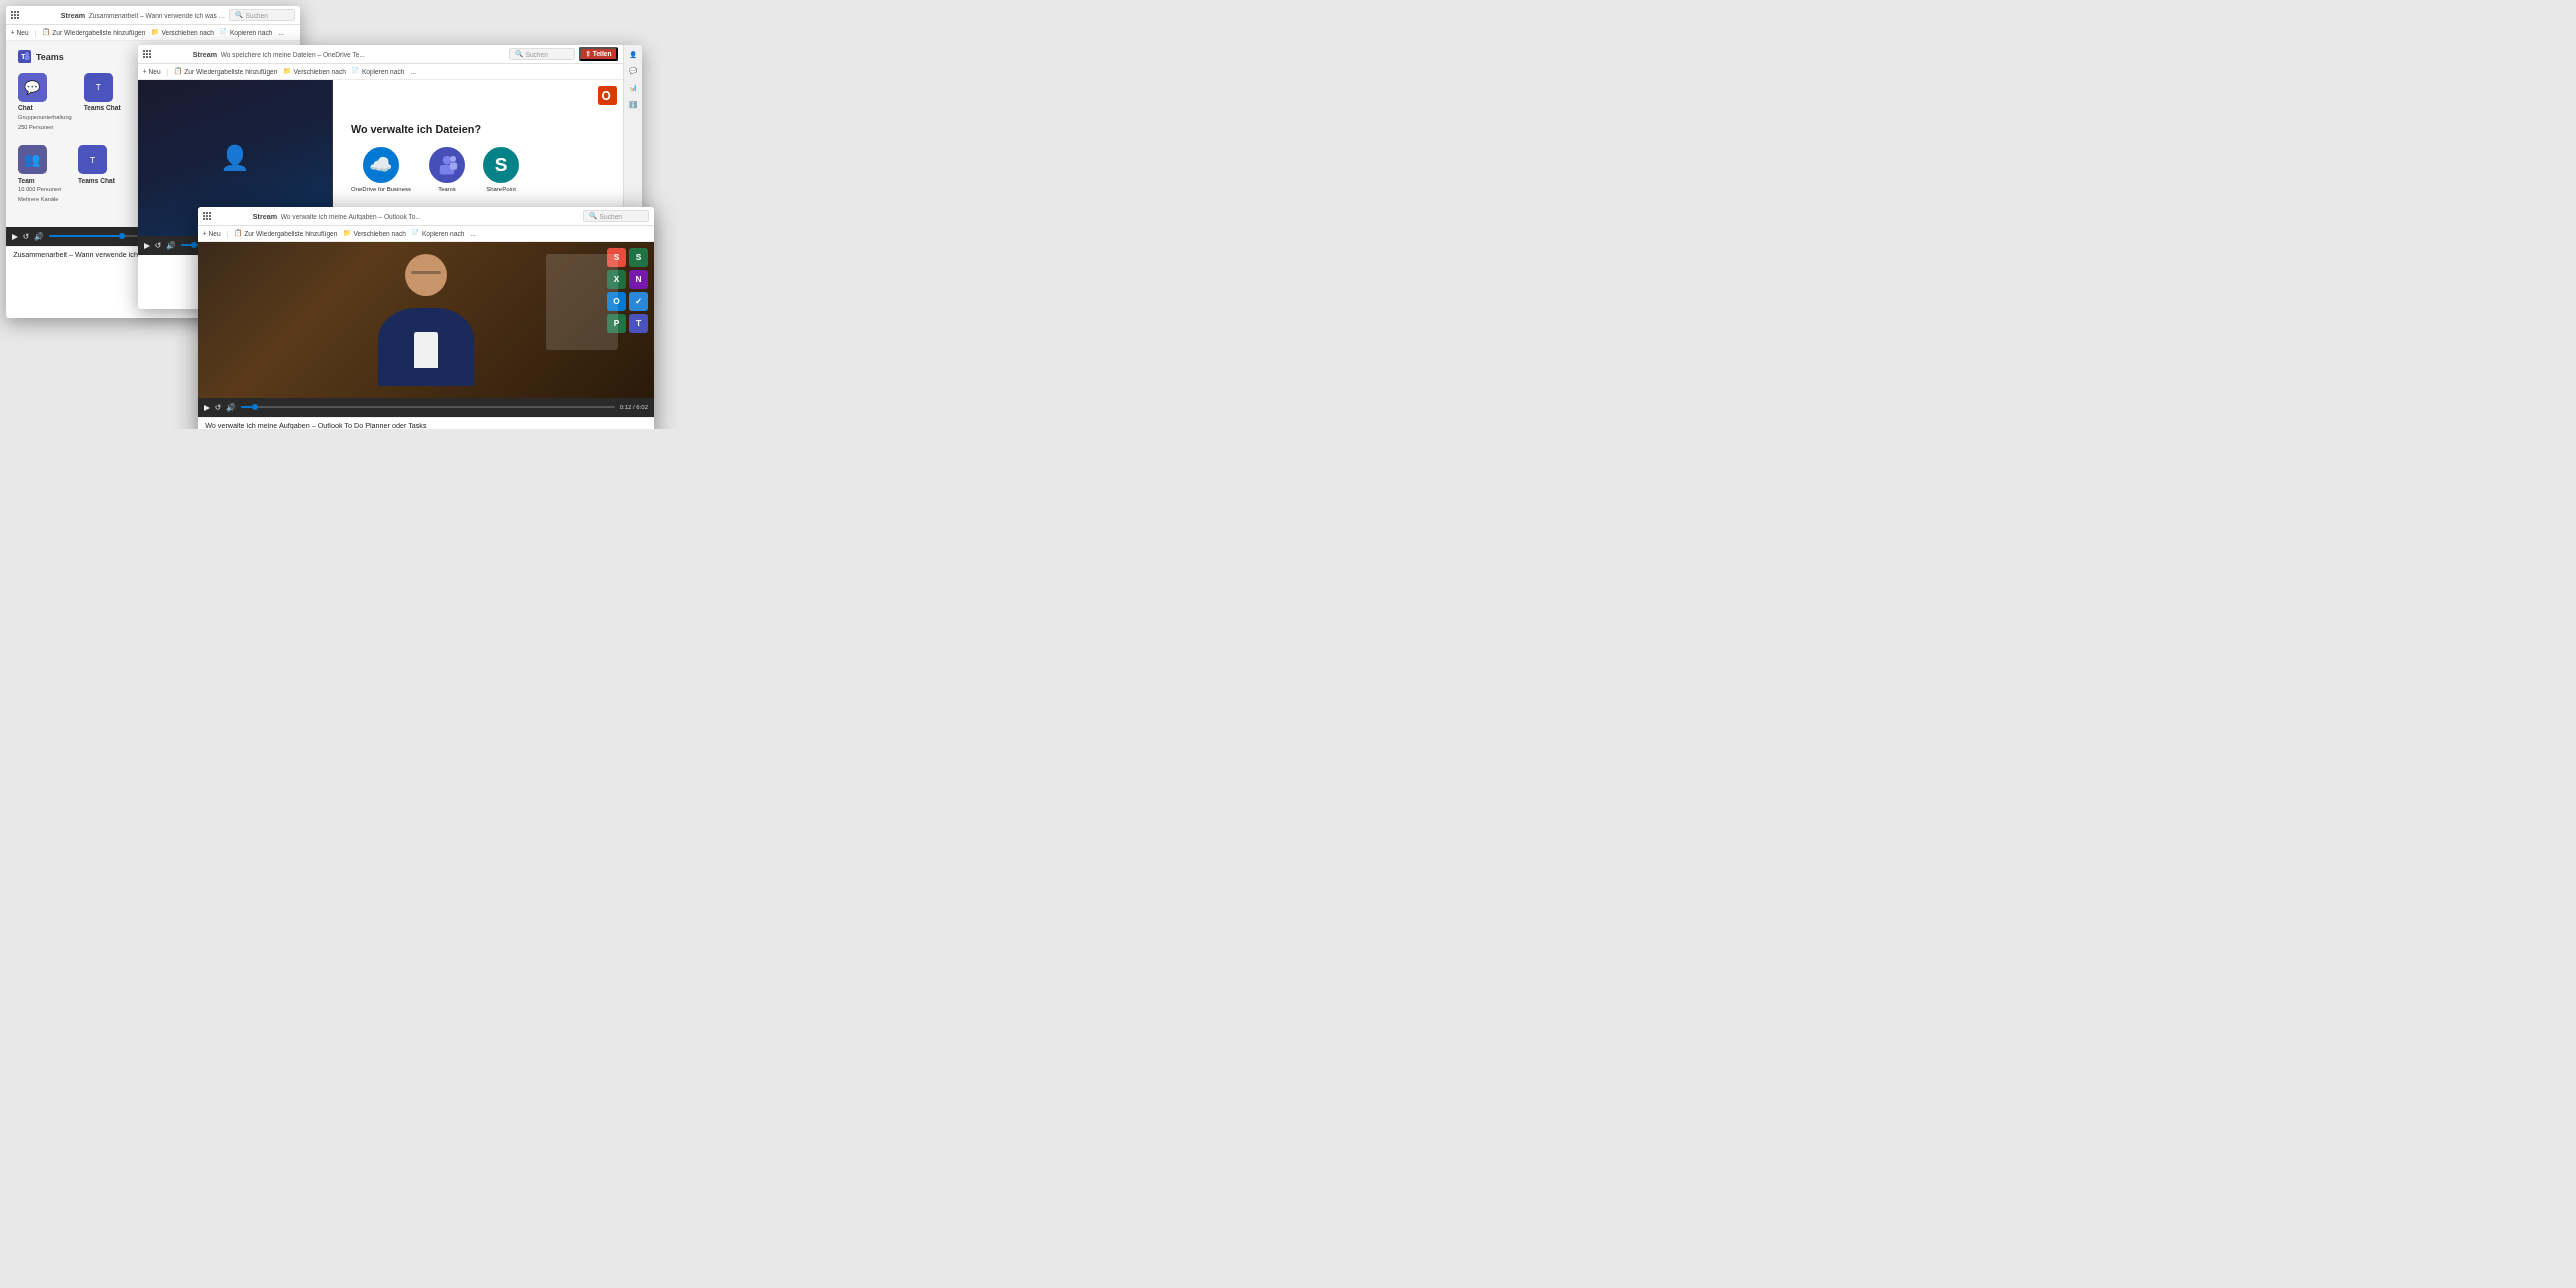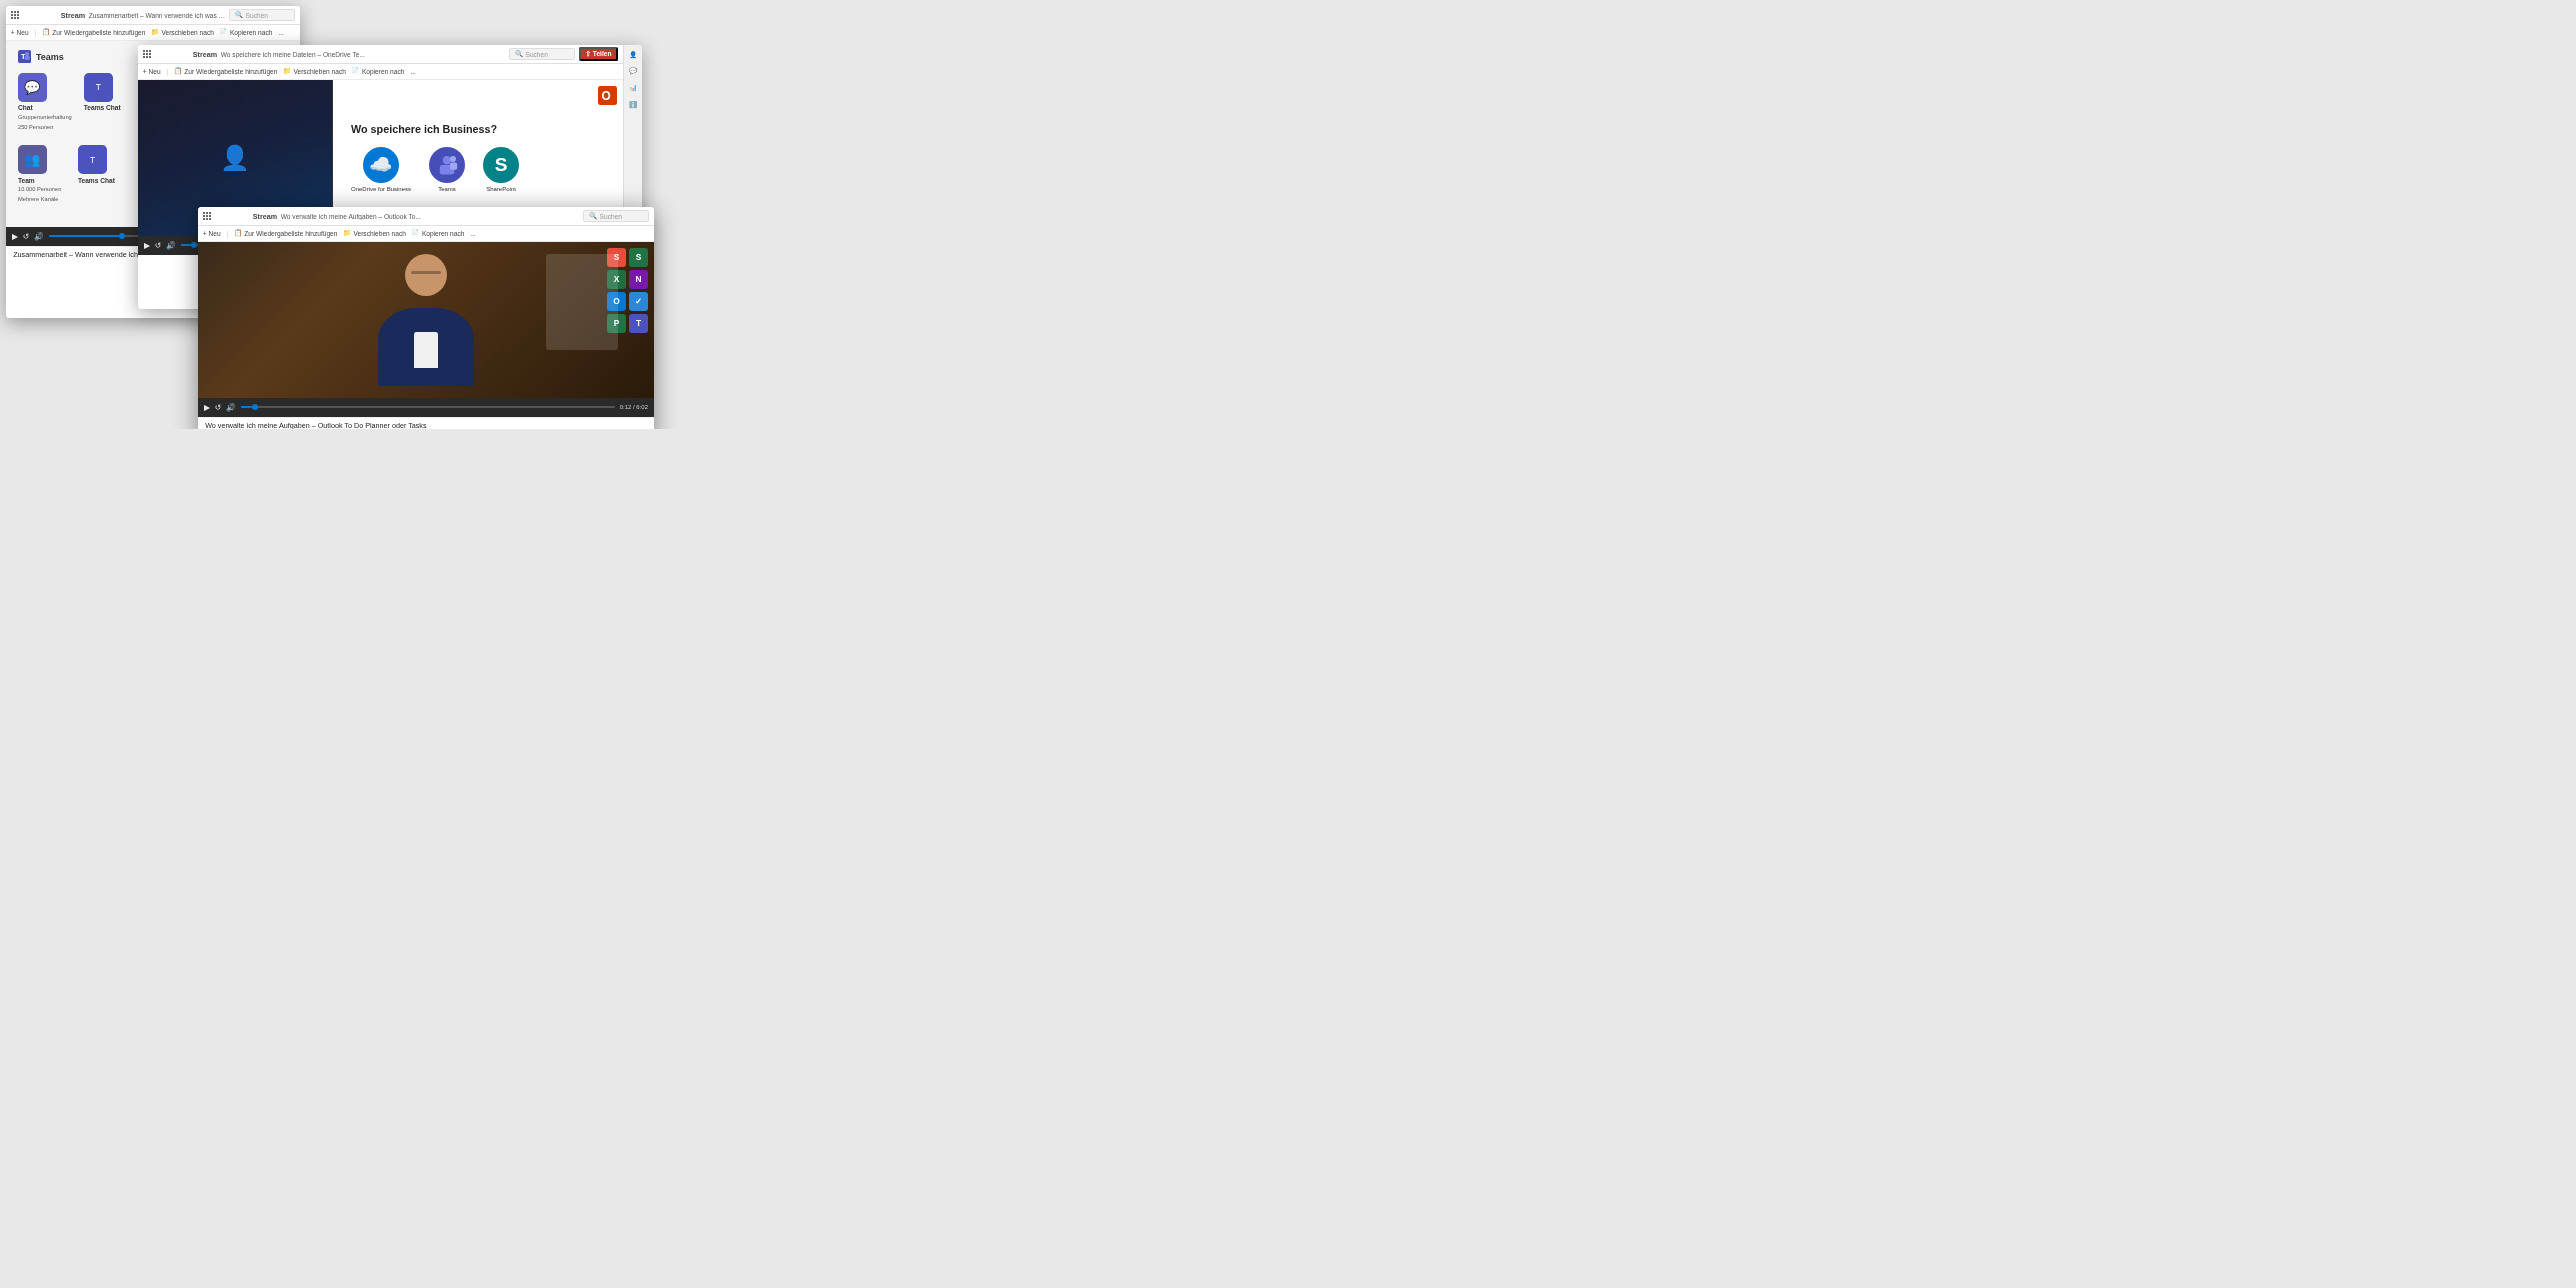--- a/index.html
+++ b/index.html
@@ -561,21 +561,21 @@
         </div>
 
         <div class="video-mid-slide">
 
           <div class="office-logo-corner">
             <svg viewBox="0 0 32 32" width="19" height="19">
               <rect width="32" height="32" rx="4" fill="#d83b01"></rect>
               <text x="6" y="24" font-size="20" fill="white" font-weight="bold">O</text>
             </svg>
           </div>
-          <div class="slide-heading">Wo speichere ich Business?</div>
+          <div class="slide-heading">Wo verwalte ich Dateien?</div>
           <div class="storage-icons-row">
 
             <div class="storage-item">
               <div class="storage-icon-circle" style="background:#0078d4; font-size:19px;">☁️</div>
               <span class="storage-label">OneDrive for Business</span>
             </div>
 
             <div class="storage-item">
               <div class="storage-icon-circle" style="background:#464EB8; font-size:17px;">
                 <svg viewBox="0 0 40 40" width="24" height="24">

